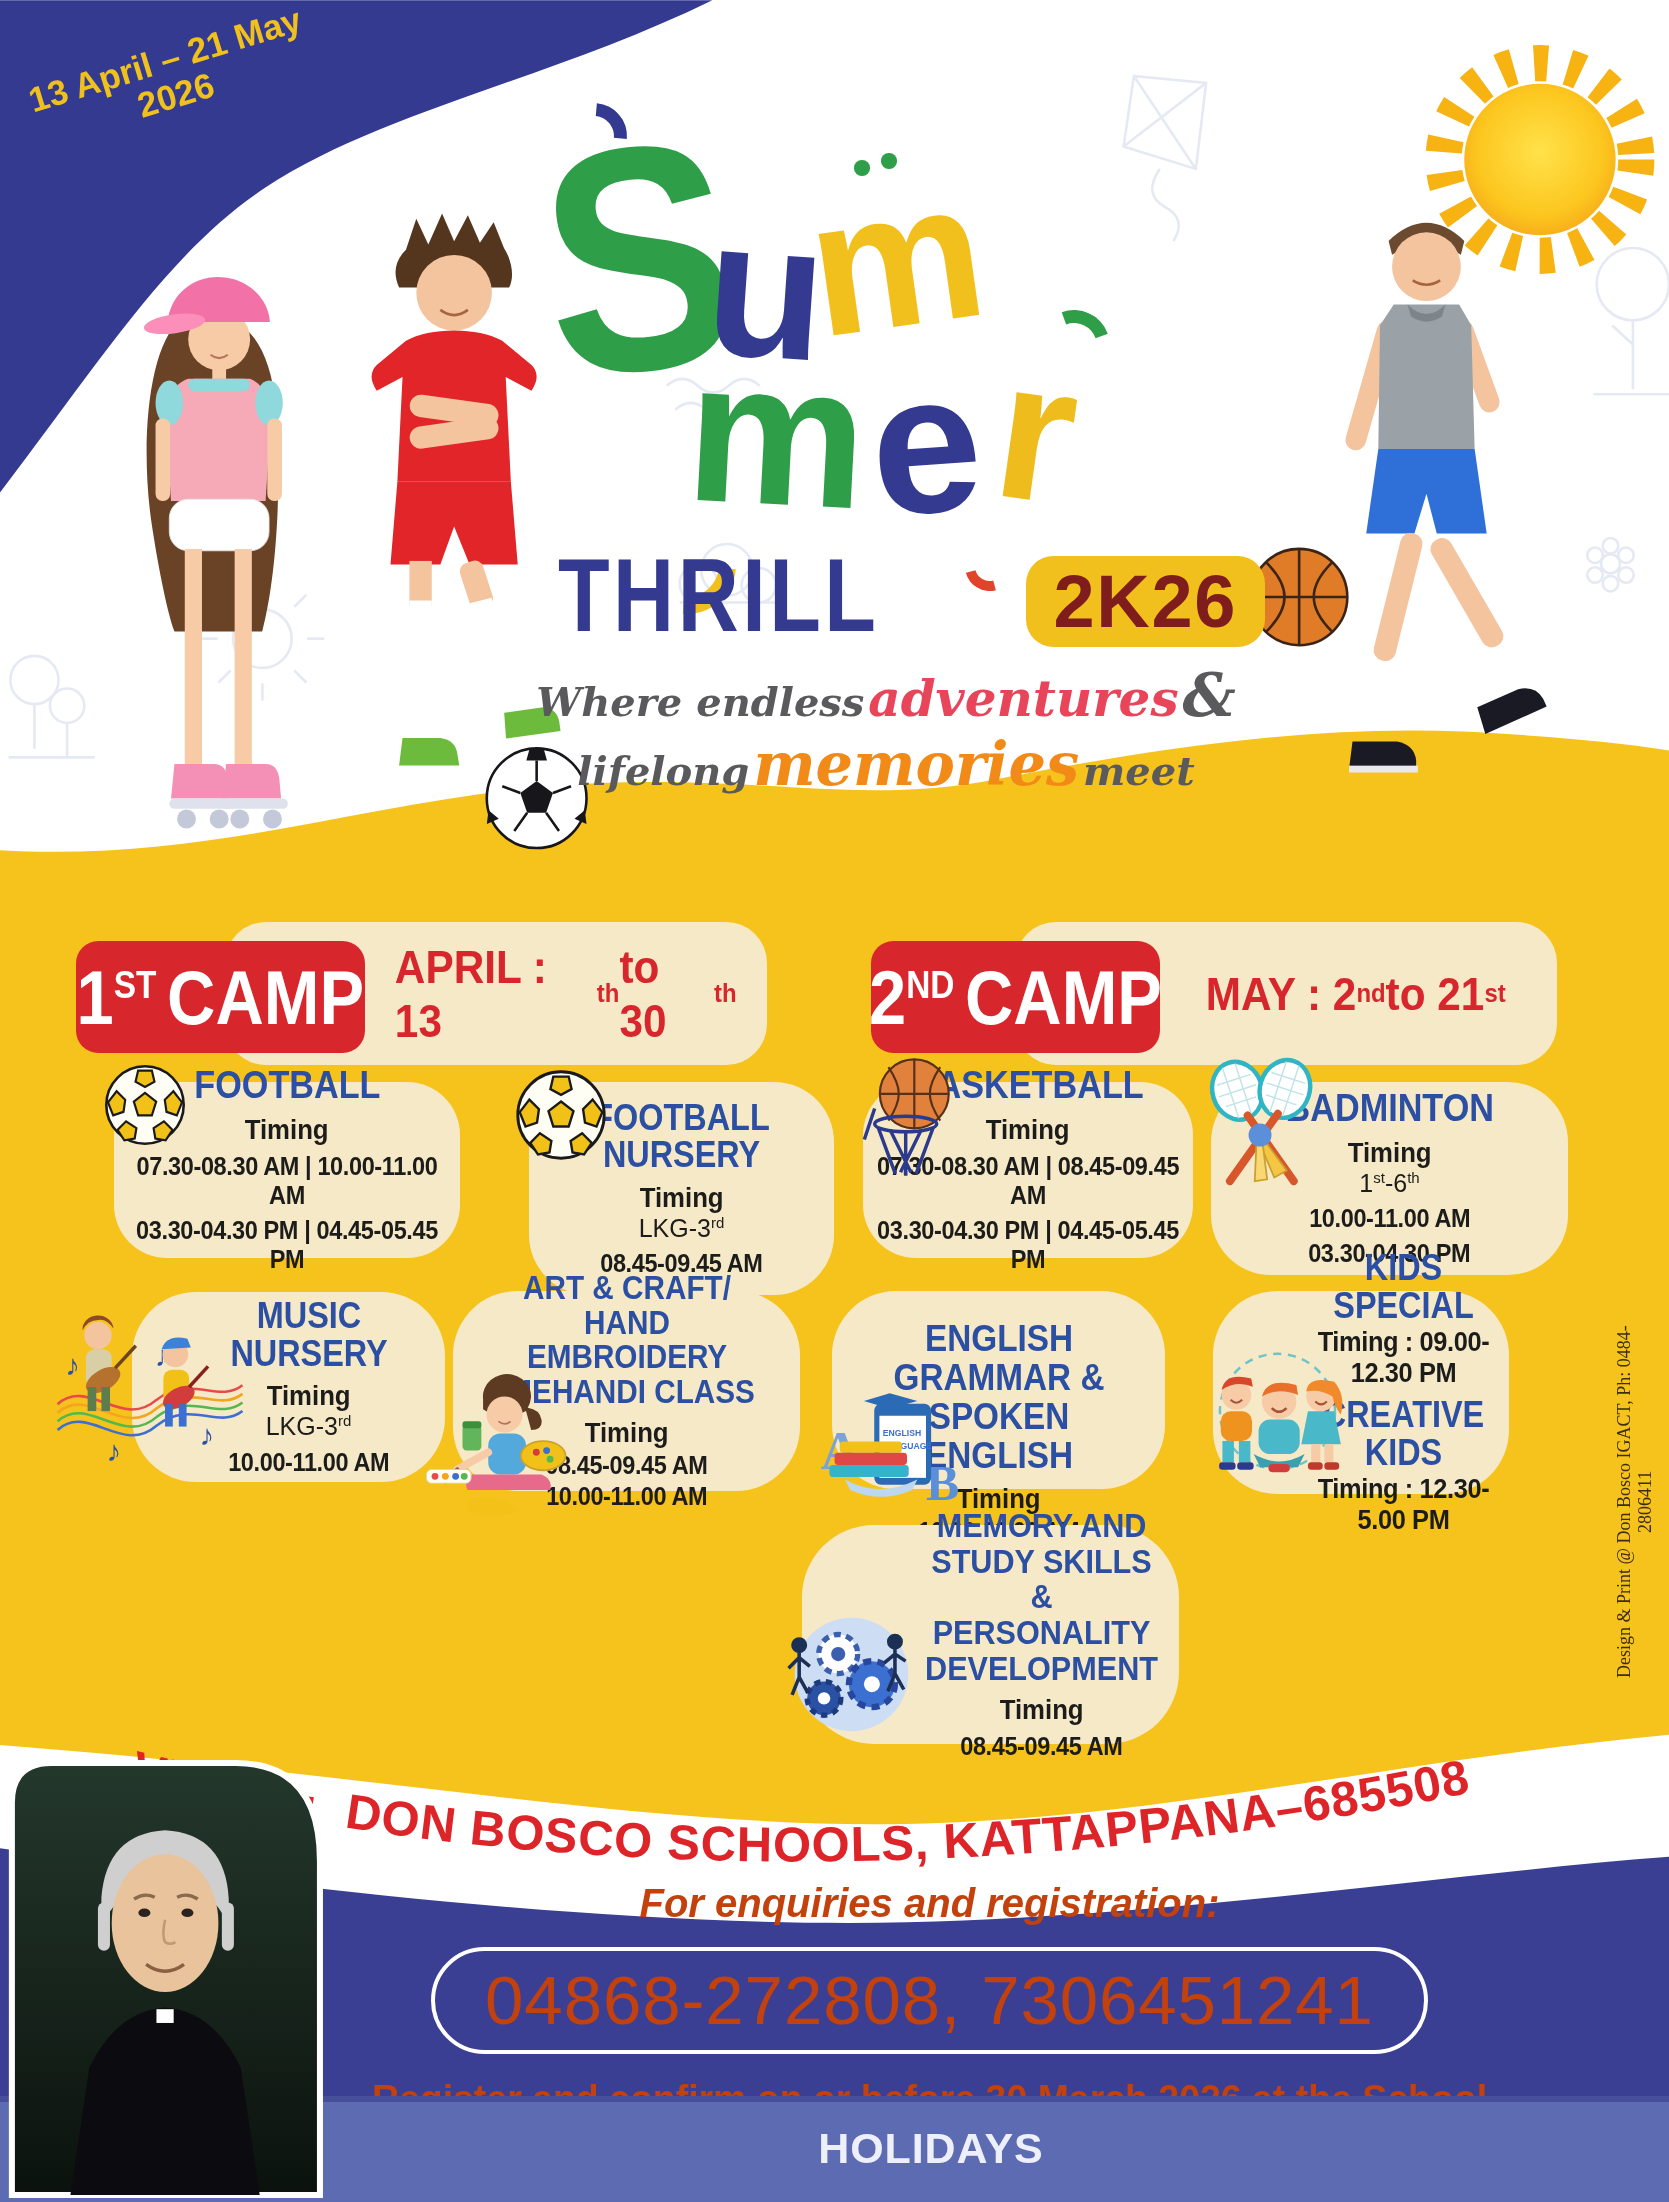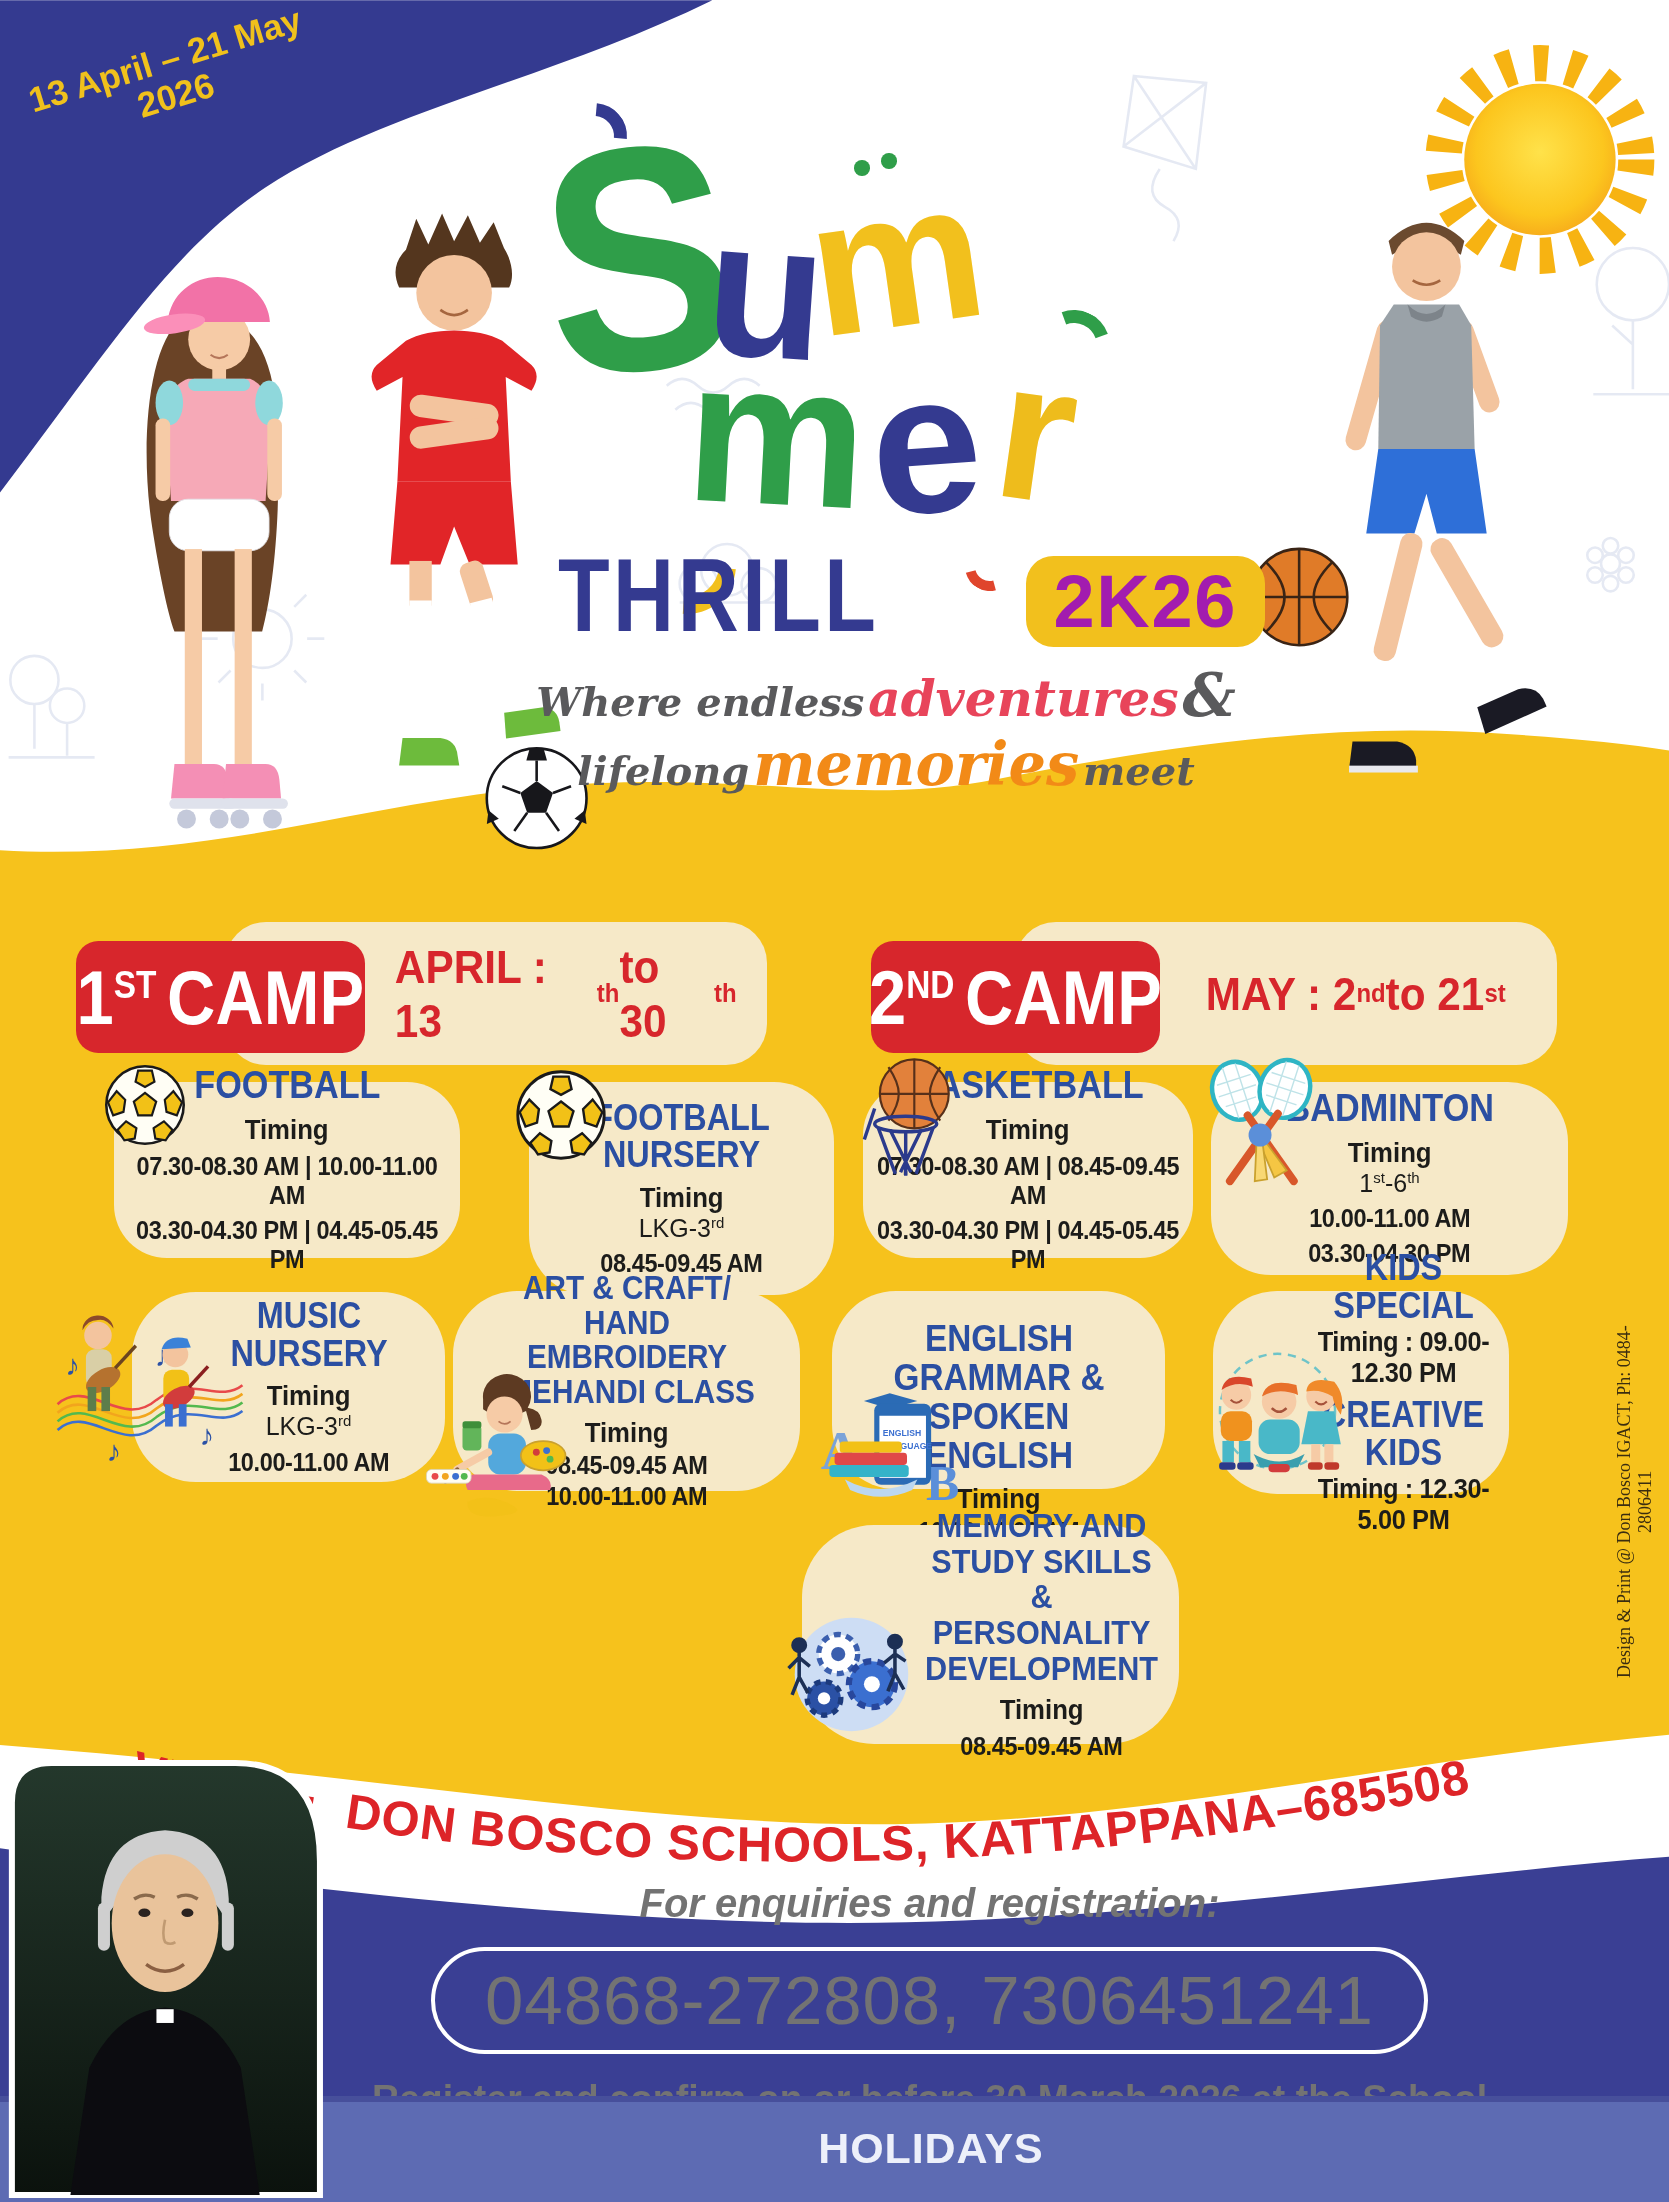--- a/index.html
+++ b/index.html
@@ -17,21 +17,21 @@
   .ribbon .r2{font-size:35px;}
 
   
   .lg{position:absolute;z-index:3;font-weight:800;line-height:.8;font-family:"Liberation Sans",sans-serif;}
   .arc{position:absolute;z-index:3;border:13.8px solid transparent;border-radius:50%;}
   .dot{position:absolute;z-index:3;border-radius:50%;background:#2f9e49;}
 
   .thrill{position:absolute;left:558px;top:544px;z-index:3;color:#343a90;font-size:103px;font-weight:800;
           letter-spacing:4.3px;transform:scaleX(.82);transform-origin:left;line-height:1;}
   .badge2k{position:absolute;left:1026px;top:556px;z-index:3;background:#f2c01d;border-radius:27.5px;
-           height:91px;line-height:91px;padding:0 27.5px;font-size:74px;font-weight:800;color:#a21caf;
+           height:91px;line-height:91px;padding:0 27.5px;font-size:74px;font-weight:800;color:#7f1d1d;
            letter-spacing:1.7px;}
 
   .tagline{position:absolute;left:533px;top:661px;width:706px;z-index:3;text-align:center;line-height:1.45;}
   .tg1{font:italic 700 40px "DejaVu Serif",serif;color:#5a5a5c;}
   .tgadv{font:italic 800 50px "DejaVu Serif",serif;color:#e8445a;}
   .tgamp{font:italic 700 59px "DejaVu Serif",serif;color:#5a5a5c;}
   .tgmem{font:italic 800 59px "DejaVu Serif",serif;color:#f28a17;}
 
   
   .camp-pill{position:absolute;top:922px;width:542px;height:143px;background:#f6e9c8;border-radius:41px;z-index:3;}
@@ -53,21 +53,21 @@
   .cgr{font-size:25px;font-weight:400;margin-top:0;}
   .cgr sup,.ctm sup{font-size:60%;}
   .cl{font-size:25px;font-weight:700;margin-top:6px;transform:scaleX(.94);letter-spacing:-0.4px;}
   .icon{position:absolute;z-index:4;}
 
   
   .venue-svg{position:absolute;left:0;top:1702px;z-index:3;}
   .venue-svg text{font-family:"Liberation Sans",sans-serif;font-weight:800;font-size:57px;fill:#dd2428;letter-spacing:1px;}
 
   
-  .footer{position:absolute;left:310px;top:1881px;width:1239px;z-index:3;text-align:center;color:#737373;}
+  .footer{position:absolute;left:310px;top:1881px;width:1239px;z-index:3;text-align:center;color:#c2410c;}
   .enq{font:italic 700 40px "Liberation Sans",sans-serif;margin-bottom:20.6px;}
   .pill{display:inline-block;border:4.3px solid #fff;border-radius:69px;padding:10.3px 50px;font-size:69px;
         font-weight:500;letter-spacing:0.9px;}
   .reg{margin-top:22.4px;font-size:39px;font-weight:700;transform:scaleX(.96);}
 
   .holbar{position:absolute;left:0;right:0;bottom:0;height:107px;background:#5d6bb3;border-top:6.9px solid #474f9b;
           z-index:3;display:flex;align-items:flex-start;justify-content:center;padding-top:22.4px;box-sizing:border-box;
           color:#edf0fa;font-size:43px;letter-spacing:0.9px;padding-left:198px;}
   .holbar b{font-weight:700;margin-right:5.2px;}
 

